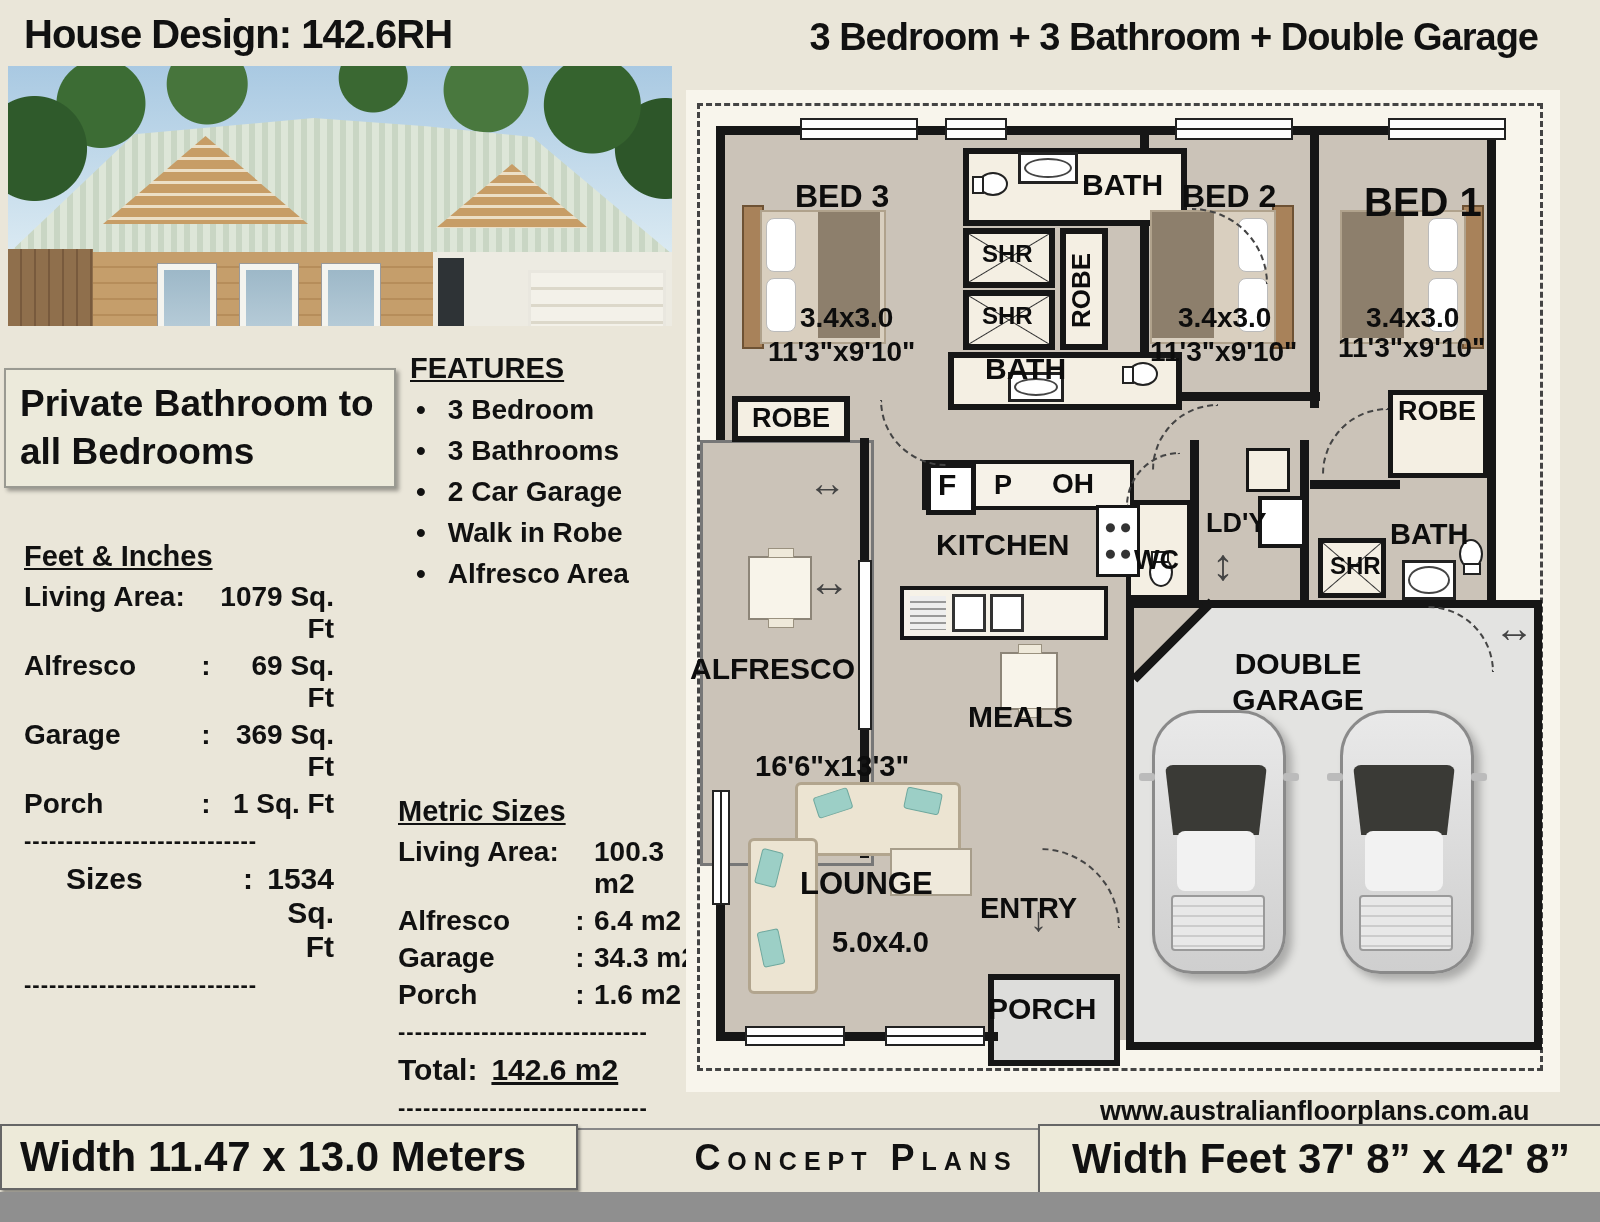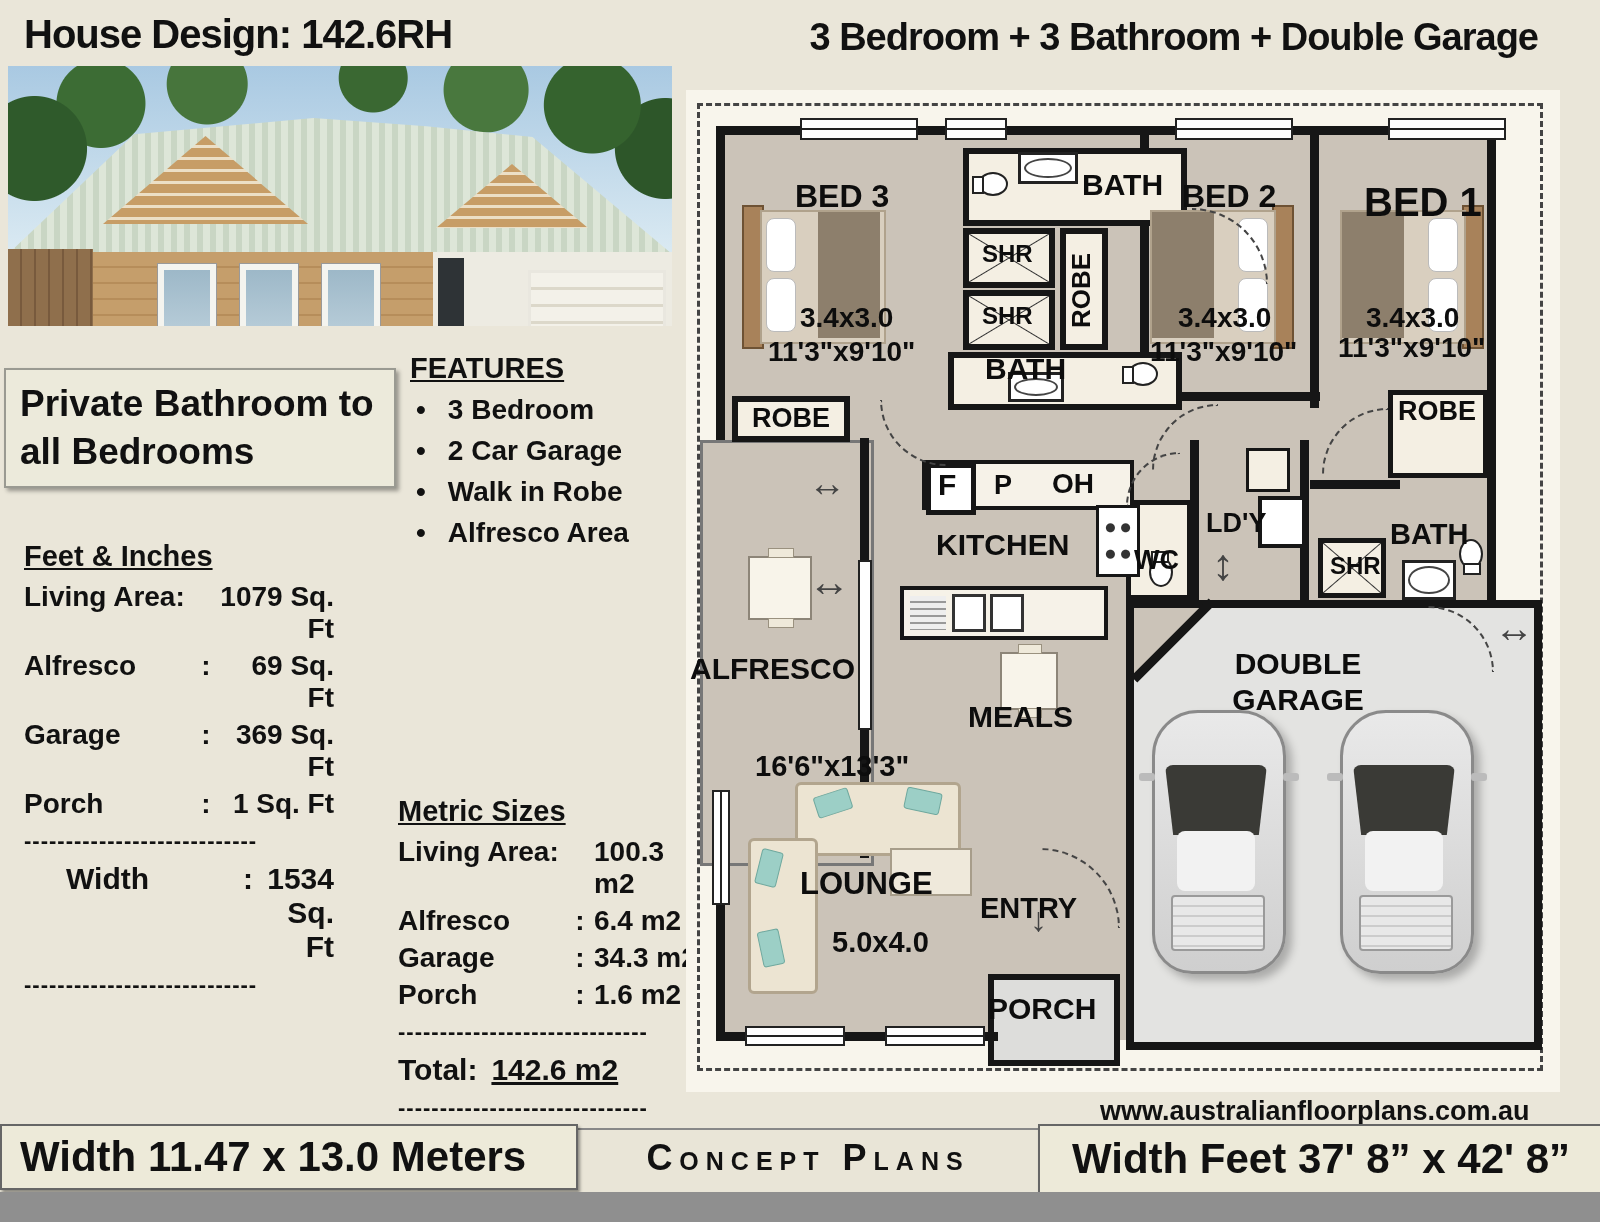--- a/index.html
+++ b/index.html
@@ -91,20 +91,21 @@
     <div class="abs" style="left:520px;top:204px;width:132px;height:108px;background:repeating-linear-gradient(#f3f1e9 0 14px,#dcd8ca 14px 17px);border:3px solid #e9e7df;"></div>
 
   </div>
 
   <div class="abs hl-box" style="left:4px;top:368px;width:360px;">Private Bathroom to all Bedrooms</div>
 
   <div class="abs" style="left:410px;top:352px;width:270px;">
     <div class="sec-title">FEATURES</div>
     <ul class="feat-list">
       <li>3 Bedroom</li>
+      <li>3 Bathrooms</li>
       <li>2 Car Garage</li>
       <li>Walk in Robe</li>
       <li>Alfresco Area</li>
     </ul>
   </div>
 
   <div class="abs" style="left:24px;top:540px;width:320px;">
     <div class="sec-title" style="margin-bottom:8px;">Feet &amp; Inches</div>
     <div class="spec-row">
         <span class="l">Living Area:</span>
@@ -121,21 +122,21 @@
         <span class="c">:</span>
         <span class="v">369 Sq. Ft</span>
       </div>
     <div class="spec-row">
         <span class="l">Porch</span>
         <span class="c">:</span>
         <span class="v">1 Sq. Ft</span>
       </div>
     <div class="dashline">----------------------------</div>
     <div class="spec-row" style="font-size:30px;">
-        <span class="l" style="padding-left:42px;">Width</span>
+        <span class="l" style="padding-left:42px;">Sizes</span>
         <span class="c">:</span>
         <span class="v">1534 Sq. Ft</span>
       </div>
     <div class="dashline">----------------------------</div>
   </div>
 
   <div class="abs" style="left:398px;top:795px;width:320px;">
     <div class="sec-title" style="margin-bottom:8px;">Metric Sizes</div>
     <div class="spec-row">
         <span class="l">Living Area:</span>
@@ -310,17 +311,17 @@
   <div class="lbl" style="left:755px;top:750px;font-size:29px;">16'6"x13'3"</div>
   <div class="lbl" style="left:800px;top:866px;font-size:31px;">LOUNGE</div>
   <div class="lbl" style="left:832px;top:926px;font-size:29px;">5.0x4.0</div>
   <div class="lbl" style="left:980px;top:892px;font-size:29px;">ENTRY</div>
   <div class="lbl" style="left:988px;top:992px;font-size:30px;">PORCH</div>
   <div class="lbl" style="left:1198px;top:646px;width:200px;font-size:30px;text-align:center;white-space:normal;line-height:36px;">DOUBLE GARAGE</div>
 
   <div class="abs" style="left:1100px;top:1096px;font-size:27px;font-weight:bold;">www.australianfloorplans.com.au</div>
   <div class="abs" style="left:0;top:1128px;width:1600px;height:62px;background:#e9e5d7;border-top:2px solid #888;border-bottom:3px solid #666;"></div>
   <div class="foot-box" style="left:0;top:1124px;width:578px;height:66px;padding-left:18px;box-sizing:border-box;">Width 11.47 x 13.0 Meters</div>
-  <div class="abs" style="left:578px;top:1128px;width:460px;height:60px;line-height:60px;text-align:center;font-size:36px;font-weight:bold;font-variant:small-caps;letter-spacing:7px;">Concept Plans</div>
+  <div class="abs" style="left:578px;top:1128px;width:460px;height:60px;line-height:60px;text-align:center;font-size:36px;font-weight:bold;font-variant:small-caps;letter-spacing:7px;padding-left:48px;">Concept Plans</div>
   <div class="foot-box" style="left:1038px;top:1124px;width:562px;height:66px;justify-content:center;">Width Feet 37' 8” x 42' 8”</div>
   <div class="abs" style="left:0;top:1192px;width:1600px;height:30px;background:#8f8f8f;"></div>
 
 </div>
 
 </body></html>

